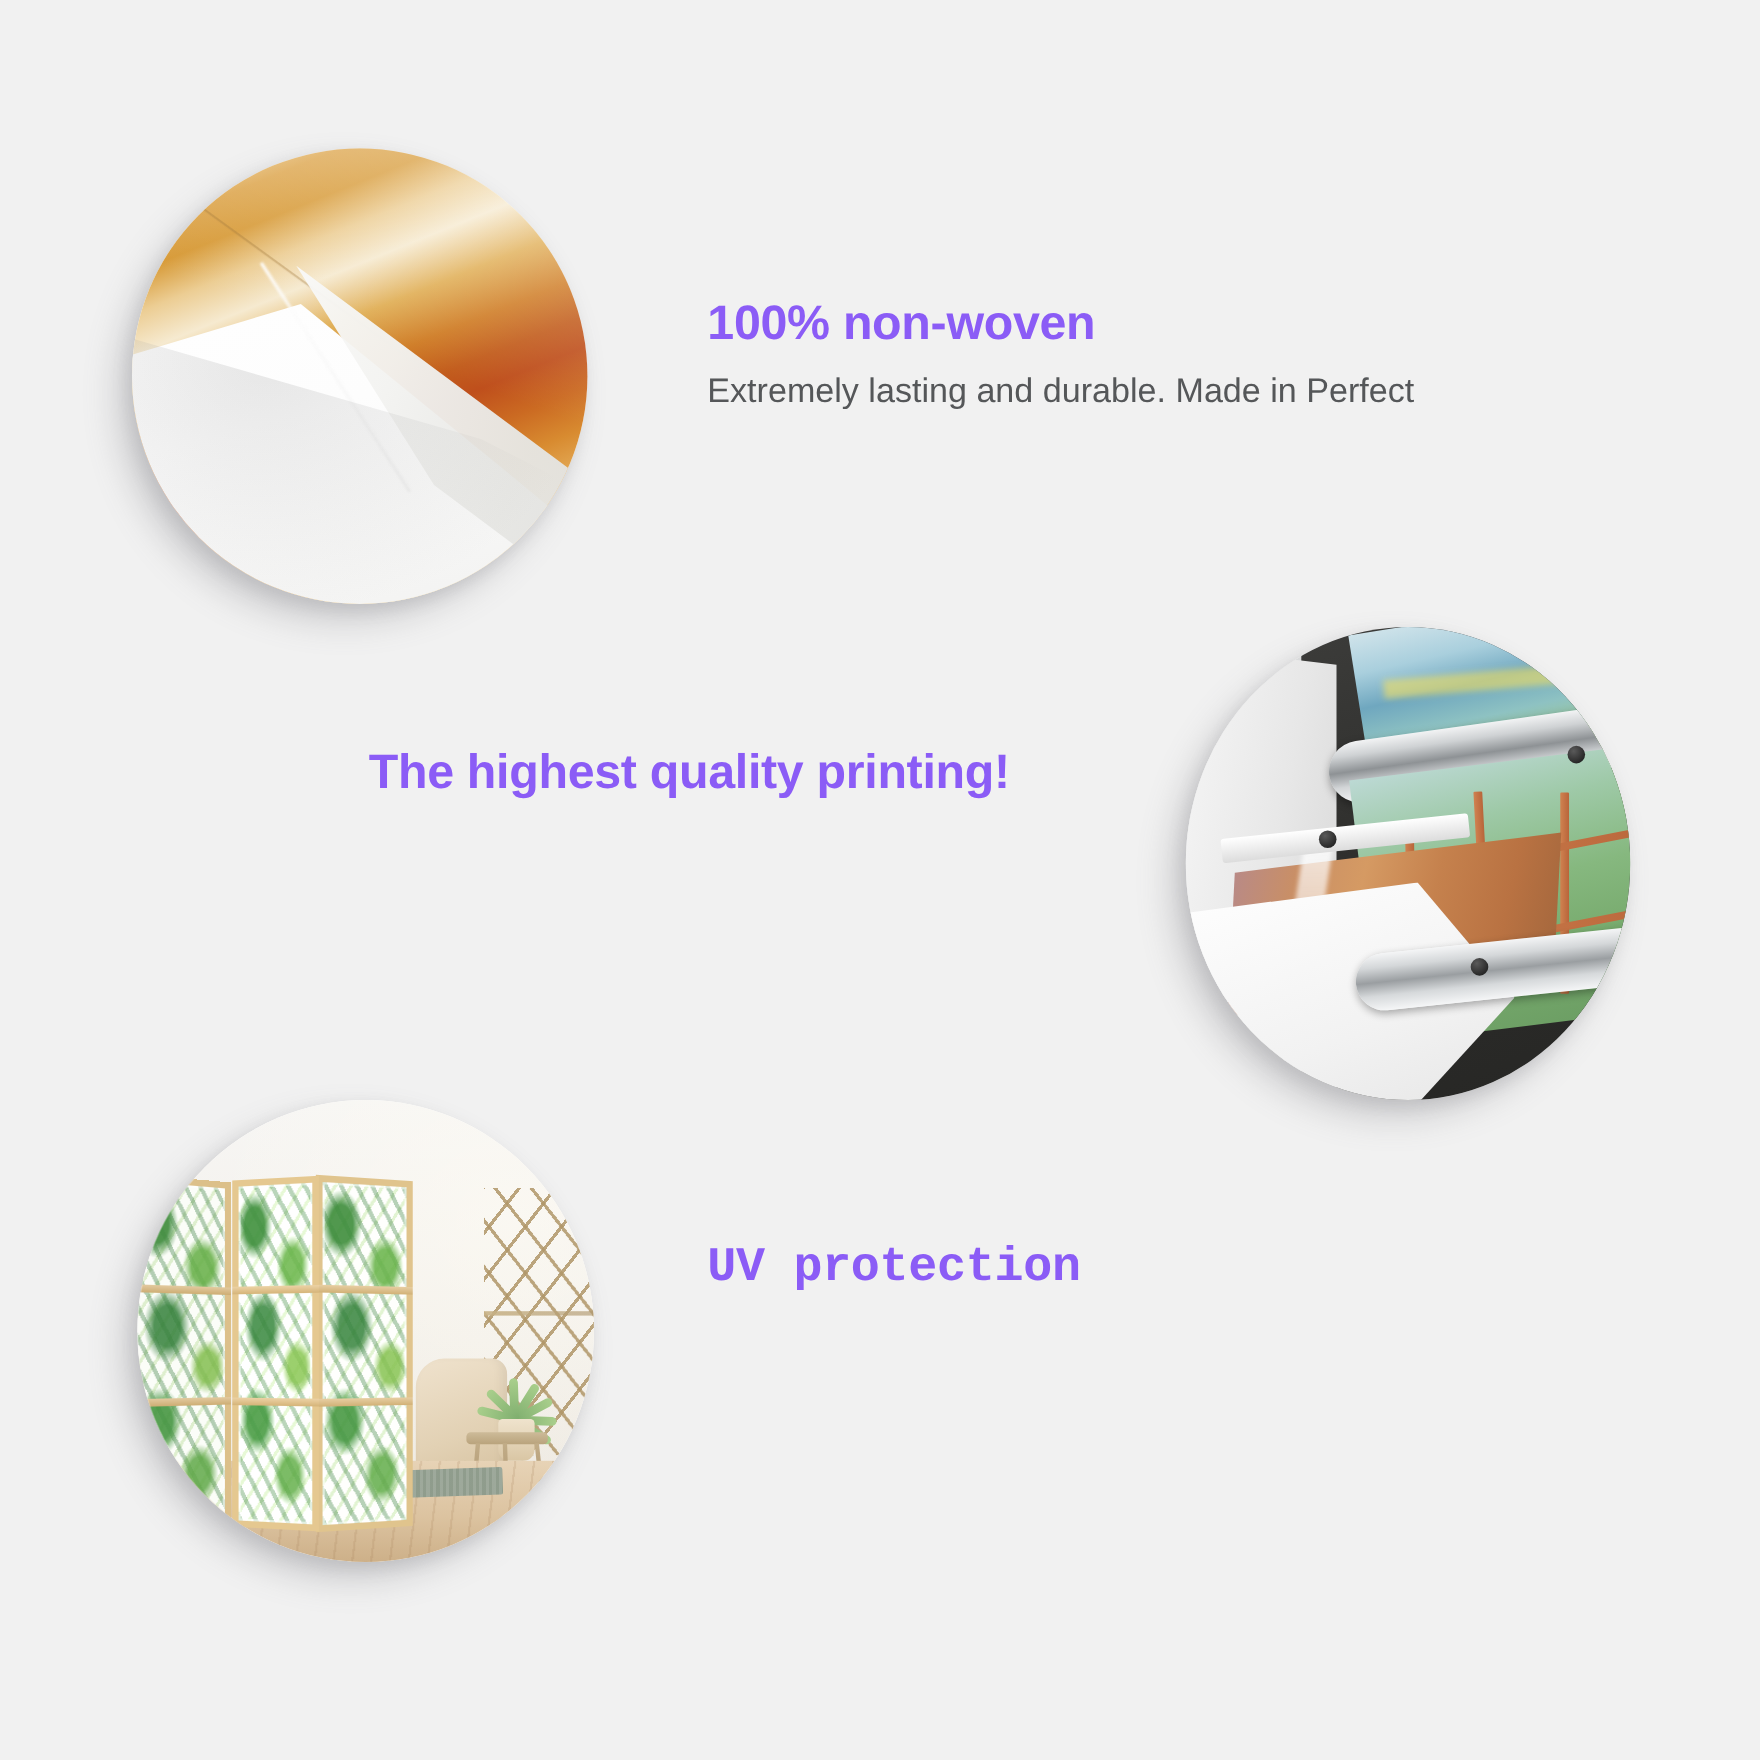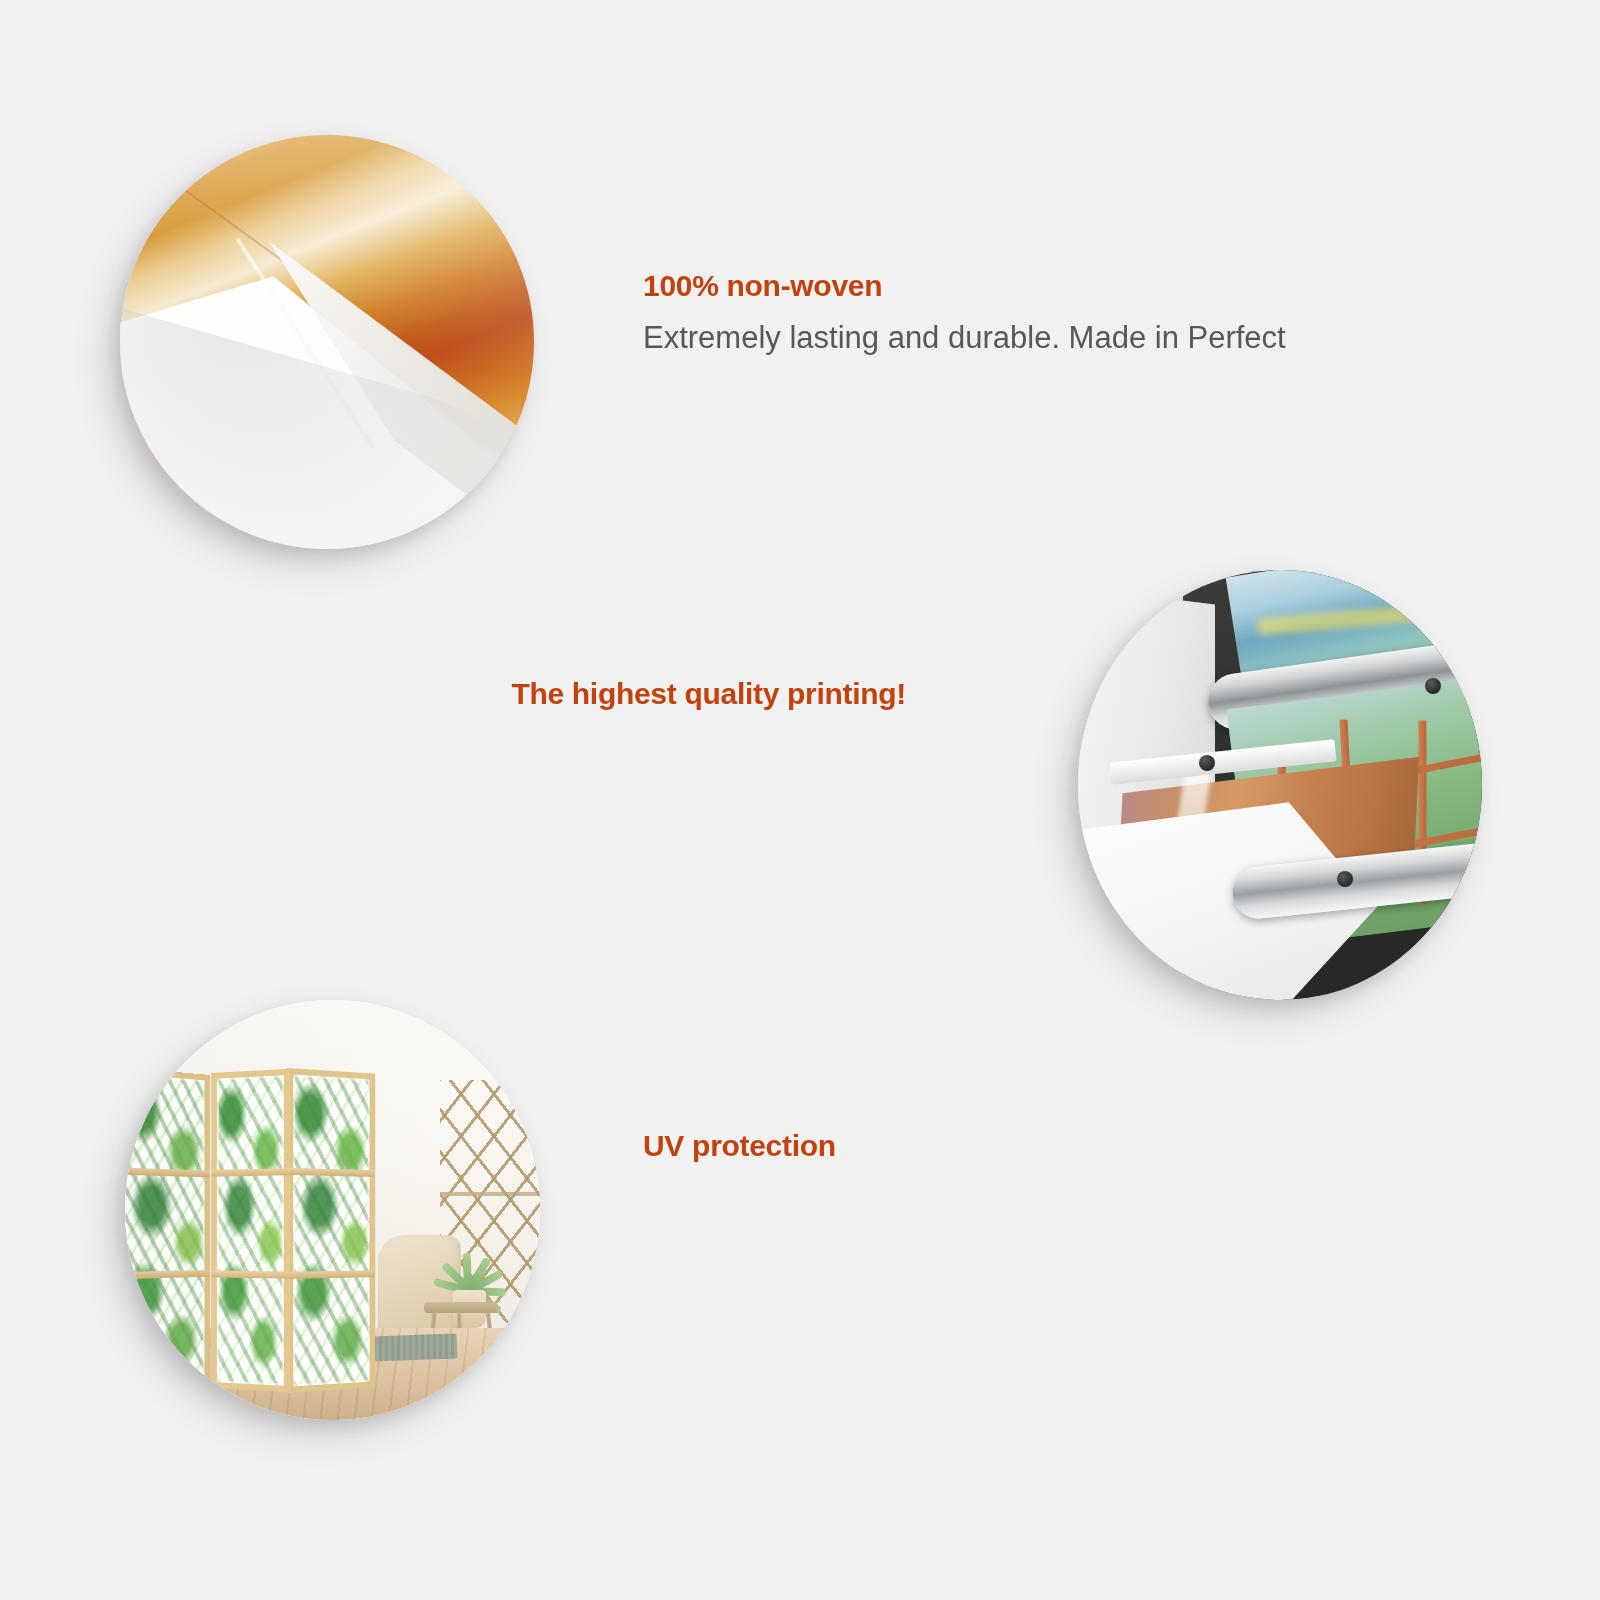--- a/index.html
+++ b/index.html
@@ -21,23 +21,23 @@
     background:#ffffff;
     box-shadow:
       -14px 16px 30px rgba(120,120,125,.30),
       -4px 6px 14px rgba(120,120,125,.18);
   }
   .photo-inner{ position:absolute; inset:0; }
 
   
   .feature-text{ position:absolute; }
   .feature-text .headline{
-    font-size:30px;
+    font-size:44px;
     font-weight:bold;
-    color:#c2410c;
+    color:#8b5cf6;
     letter-spacing:-.3px;
     line-height:1.18;
     white-space:nowrap;
   }
   .feature-text .subline{
     font-size:31px;
     font-weight:400;
     color:#555759;
     line-height:1.35;
     margin-top:14px;
@@ -305,22 +305,22 @@
     background:linear-gradient(90deg,rgba(200,178,134,.9),rgba(170,146,104,.6));
   }
   
   .rm-light{
     position:absolute; inset:0;
     background:radial-gradient(ellipse at 82% 26%, rgba(255,252,244,.55) 0%, rgba(255,252,244,0) 58%);
   }
 
   
   #text-nonwoven{ left:643px; top:268px;  width:700px; }
-  #text-printing{ left:292px; top:676px;  width:614px; }
-  #text-uv{       left:643px; top:1128px; width:620px; }
+  #text-printing{ left:304px; top:676px;  width:614px; }
+  #text-uv{       left:643px; top:1128px; width:620px;font-family:Liberation Mono, monospace; }
 </style>
 </head>
 <body>
 
 <div id="stage">
 
   <div class="photo-circle" id="circle-wallpaper">
     <div class="photo-inner">
       <div class="wp-stripes"></div>
       <div class="wp-sheen"></div>

